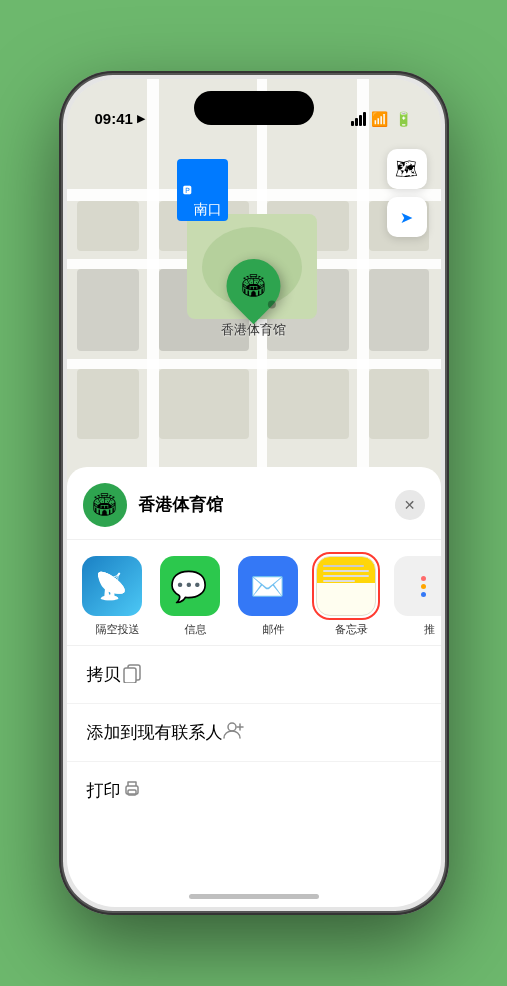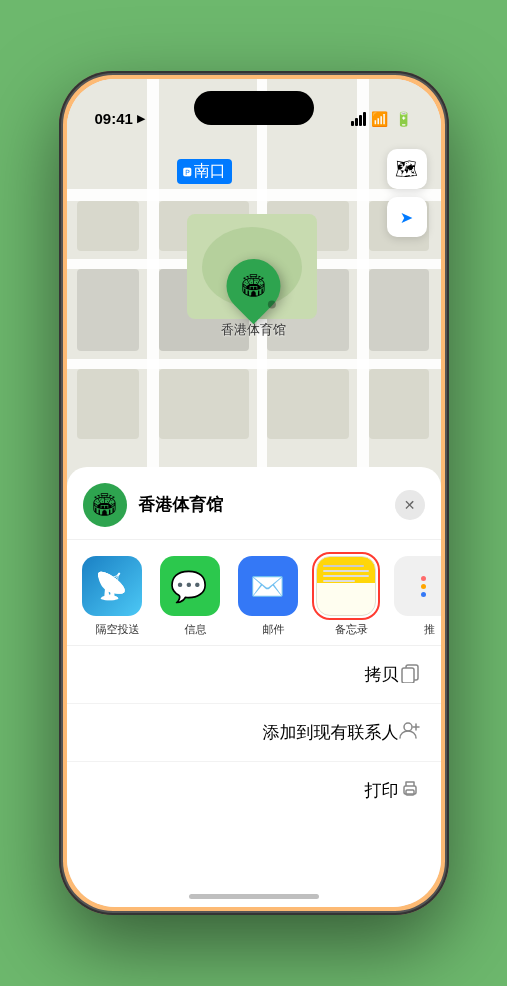--- a/index.html
+++ b/index.html
@@ -9,21 +9,21 @@
       background: #6db86d;
       display: flex;
       align-items: center;
       justify-content: center;
       font-family: -apple-system, 'PingFang SC', 'Helvetica Neue', sans-serif;
     }
 
     .phone-frame {
       width: 390px;
       height: 844px;
-      background: #fdba74;
+      background: #e5e5e5;
       border-radius: 54px;
       position: relative;
       overflow: hidden;
       box-shadow: 0 30px 80px rgba(0,0,0,0.5), inset 0 0 0 2px #333, inset 0 0 0 4px #555;
     }
 
     .phone-screen {
       position: absolute;
       top: 8px;
       left: 8px;
@@ -287,21 +287,21 @@
     }
 
     
     .action-list {
       padding: 0;
     }
 
     .action-item {
       display: flex;
       align-items: center;
-      justify-content: flex-end;
+      justify-content: flex-start;
       padding: 15px 20px;
       border-bottom: 1px solid #f2f2f2;
       cursor: pointer;
     }
 
     .action-item:last-child {
       border-bottom: none;
     }
 
     .action-label {
@@ -405,21 +405,21 @@
         <rect x="92" y="290" width="90" height="70" rx="4" fill="#d8d8cc"></rect>
         <rect x="200" y="290" width="82" height="70" rx="4" fill="#d8d8cc"></rect>
         <rect x="302" y="290" width="60" height="70" rx="4" fill="#d8d8cc"></rect>
 
         <rect x="120" y="135" width="130" height="105" rx="8" fill="#c8dbb0"></rect>
         <ellipse cx="185" cy="188" rx="50" ry="40" fill="#a8c890" opacity="0.6"></ellipse>
       </svg>
 
       <div class="map-label">
         <span style="font-size:10px;">🅿</span>
-        <span style="font-size:16px;">南口</span>
+        <span style="font-size:14px;margin-top:40px;">南口</span>
       </div>
 
       <div class="map-controls">
         <div class="map-btn">
           <span>🗺</span>
         </div>
         <div class="map-btn">
           <span style="font-size:16px; color:#007AFF;">➤</span>
         </div>
       </div>

